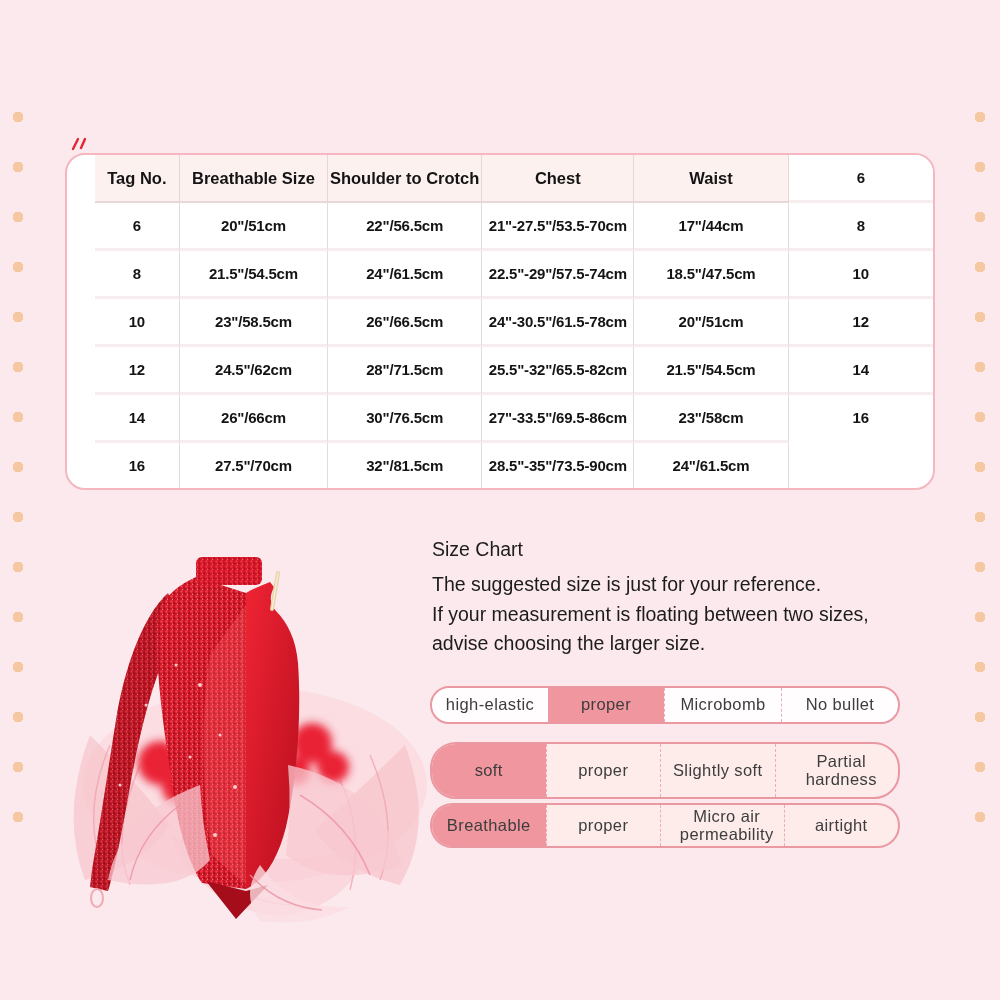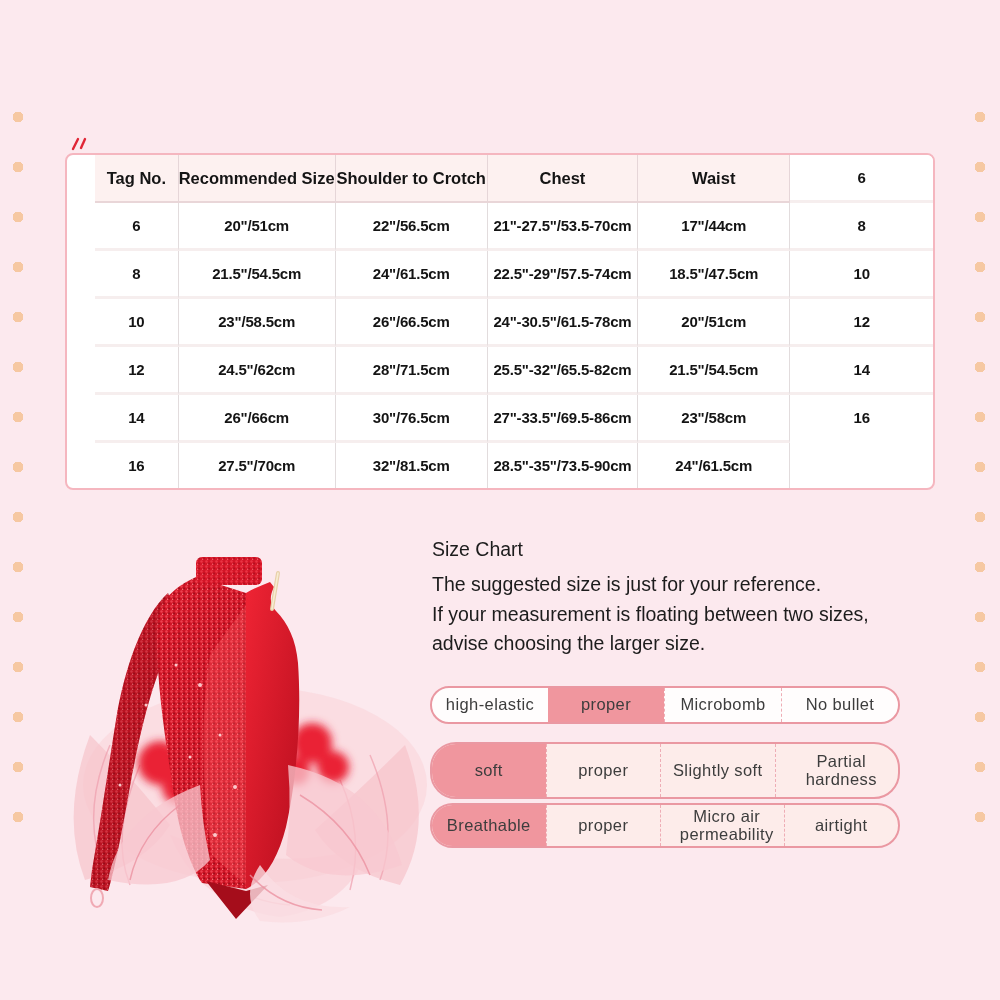--- a/index.html
+++ b/index.html
@@ -12,21 +12,21 @@
     background-size:24px 50px;}
   #dots-left{left:6px;}
   #dots-right{left:968px;}
 
   
   .title{position:absolute;left:0;top:46px;width:1000px;text-align:center;
     font-size:34px;font-weight:bold;color:#2a2a2a;letter-spacing:3px;word-spacing:18px;}
 
   
   .tbl-wrap{position:absolute;left:65px;top:153px;width:870px;box-sizing:border-box;
-    background:#fff;border:2px solid #f5b6bf;border-radius:8px;overflow:hidden;padding-left:28px;}
+    background:#fff;border:2px solid #f5b6bf;border-radius:20px;overflow:hidden;padding-left:28px;}
   .tbl{display:grid;grid-template-columns:88fr 154fr 160fr 158fr 160fr 150fr;}
   .th,.td{display:flex;align-items:center;justify-content:center;color:#141414;
     white-space:nowrap;}
   .th{height:46px;background:#fdf1f0;font-weight:bold;font-size:16.5px;
     border-bottom:2px solid #e9d6d8;border-right:1px solid #e6d6d8;}
   .td{height:45px;background:#fff;font-weight:bold;font-size:15px;letter-spacing:-0.2px;
     border-bottom:3px solid #f6eeee;border-right:1px solid #e2dcdd;}
   .tbl > :nth-child(6n){border-right:none;}
   .tbl .td:nth-last-child(-n+6){border-bottom:none;}
   .ticks{position:absolute;left:68px;top:136px;}
@@ -62,21 +62,21 @@
 
 
   <svg class="ticks" width="26" height="16" viewBox="0 0 26 16">
     <path d="M5,13 L10,3" stroke="#e02636" stroke-width="2.4" stroke-linecap="round" fill="none"></path>
     <path d="M13,12 L17,3" stroke="#e02636" stroke-width="2.4" stroke-linecap="round" fill="none"></path>
   </svg>
 
   <div class="tbl-wrap">
     <div class="tbl">
       <div class="th">Tag No.</div>
-      <div class="th">Recommended Size</div>
+      <div class="th">Breathable Size</div>
       <div class="th">Shoulder to Crotch</div>
       <div class="th">Chest</div>
       <div class="th">Waist</div>
 
       <div class="td">6</div>
       <div class="td">6</div>
       <div class="td">20"/51cm</div>
       <div class="td">22"/56.5cm</div>
       <div class="td">21"-27.5"/53.5-70cm</div>
       <div class="td">17"/44cm</div>

